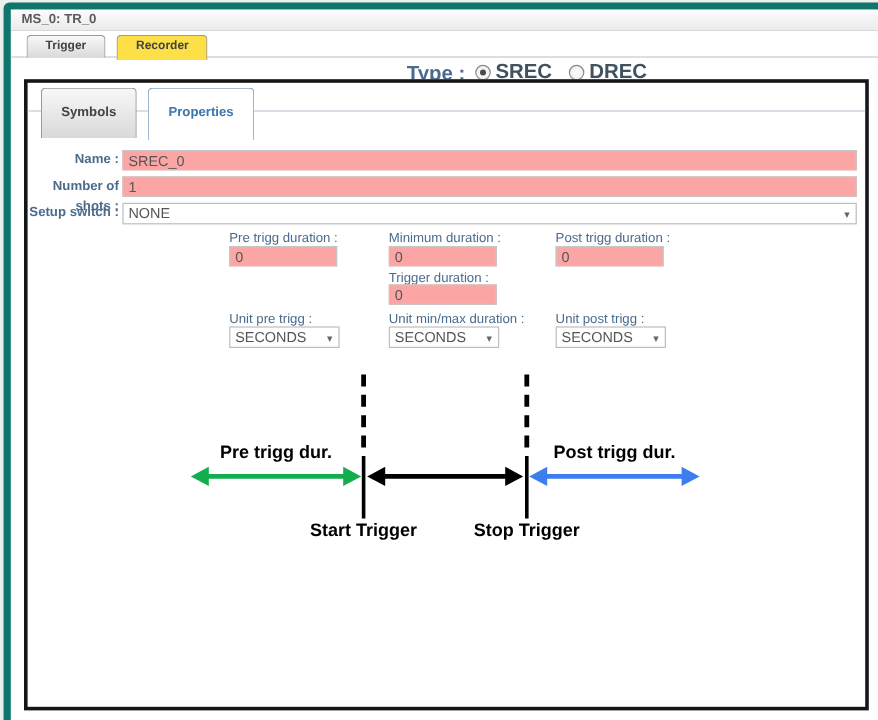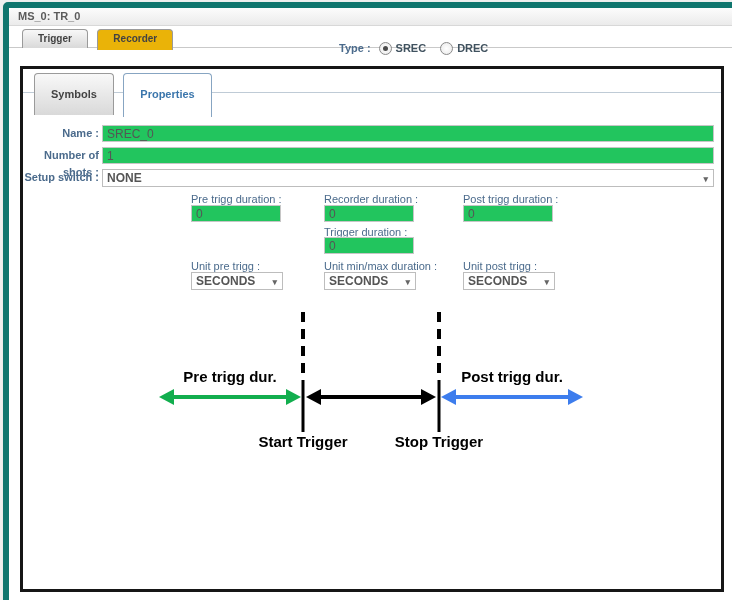--- a/index.html
+++ b/index.html
@@ -6,41 +6,41 @@
   .screen{position:relative;width:732px;height:600px;background:#eef0ef;overflow:hidden;}
   .window{position:absolute;left:3px;top:2px;width:725px;height:594px;background:#fff;
           border:6px solid #0f766e;border-radius:5px;box-shadow:0 1px 2px rgba(0,0,0,.08);overflow:hidden;}
   .titlebar{height:17px;background:linear-gradient(#fcfcfc,#ebebeb);border-bottom:1px solid #d8d8d8;
             border-radius:5px 5px 0 0;padding-left:9px;font-size:11px;font-weight:bold;color:#5b5b5b;line-height:17px;}
   .tabstrip{position:relative;height:21px;background:#fff;border-bottom:1px solid #c9c9c9;padding-left:13px;}
   .tab{position:relative;top:2px;display:inline-block;height:18px;line-height:18px;padding:0 15px;
        margin-right:5px;font-size:10px;font-weight:bold;color:#424242;text-align:center;
        border:1px solid #9a9a9a;border-bottom:none;border-radius:4px 4px 0 0;
        background:linear-gradient(#f8f8f8,#d9d9d9);cursor:pointer;}
-  .tab.active{background:#eab308;height:20px;z-index:3;}
-  .type-row{position:absolute;left:330px;top:32px;height:16px;display:flex;align-items:center;font-size:11px;}
+  .tab.active{background:#fde047;height:20px;z-index:3;}
+  .type-row{position:absolute;left:330px;top:44px;height:16px;display:flex;font-size:17px;}
   .type-label{color:#4b6b8c;font-weight:bold;margin-right:8px;}
   .radio-group{display:flex;align-items:center;}
   .radio{display:flex;align-items:center;margin-right:14px;cursor:pointer;}
   .rcircle{width:11px;height:11px;border:1px solid #8a8a8a;border-radius:50%;
            background:radial-gradient(#ffffff,#e8e8e8);margin-right:4px;position:relative;}
   .rcircle.on::after{content:"";position:absolute;left:3px;top:3px;width:5px;height:5px;border-radius:50%;background:#4a4a4a;}
   .rlabel{color:#40525f;font-weight:bold;}
   .panel{position:absolute;left:11px;top:58px;width:704px;height:526px;border:3px solid #161616;background:#fff;box-sizing:border-box;}
   .inner-tabstrip{position:relative;height:21px;border-bottom:1px solid #bfcbd6;padding-left:11px;padding-top:2px;box-sizing:content-box;}
   .itab{position:relative;top:2px;display:inline-block;height:17px;line-height:17px;padding:12px 16px;margin-right:5px;
         font-size:11px;font-weight:bold;color:#424242;border:1px solid #9a9a9a;border-bottom:none;
         border-radius:4px 4px 0 0;background:linear-gradient(#f8f8f8,#d9d9d9);cursor:pointer;}
   .itab.active{background:#fff;color:#3b76ac;border-color:#87a5c2;height:19px;z-index:3;}
   .pcontent{position:relative;width:698px;height:498px;}
   .flabel{position:absolute;font-size:11px;color:#4b6b8c;font-weight:bold;text-align:right;line-height:17px;}
-  .finput{position:absolute;height:17px;border:1px solid #c6c6c6;background:#22c55e;font-family:"Liberation Sans",sans-serif;
+  .finput{position:absolute;height:17px;border:1px solid #c6c6c6;background:#fca5a5;font-family:"Liberation Sans",sans-serif;
           font-size:12px;color:#555;padding:0 0 0 4px;box-sizing:border-box;line-height:15px;}
   .fselect{position:absolute;height:18px;border:1px solid #bdbdbd;background:#fff;font-size:12px;color:#555;
-           line-height:16px;padding-left:4px;box-sizing:border-box;cursor:pointer;font-weight:bold;}
+           line-height:16px;padding-left:4px;box-sizing:border-box;cursor:pointer;}
   .chev{position:absolute;right:5px;top:1px;font-size:9px;color:#666;}
   .dlabel{position:absolute;font-size:11px;color:#4b6b8c;font-weight:normal;white-space:nowrap;}
   .diagram{position:absolute;left:123px;top:215px;width:450px;height:145px;}
   svg text{font-family:"Liberation Sans",sans-serif;font-weight:bold;font-size:15px;fill:#000;}
 </style>
 </head>
 <body>
 
 <div class="screen">
   <div class="window">
@@ -84,21 +84,21 @@
 
         <div class="flabel" style="left:0;top:76px;width:76px;">Setup switch :</div>
         <div class="fselect" style="left:79px;top:76px;width:612px;">
           <span>NONE</span>
           <span class="chev">▾</span>
         </div>
 
         <div class="dlabel" style="left:168px;top:100px;">Pre trigg duration :</div>
         <input class="finput" style="left: 168px; top: 112px; width: 90px;" type="text" value="0">
 
-        <div class="dlabel" style="left:301px;top:100px;">Recorder duration :</div>
+        <div class="dlabel" style="left:301px;top:100px;">Minimum duration :</div>
         <input class="finput" style="left: 301px; top: 112px; width: 90px;" type="text" value="0">
 
         <div class="dlabel" style="left:440px;top:100px;">Post trigg duration :</div>
         <input class="finput" style="left: 440px; top: 112px; width: 90px;" type="text" value="0">
 
         <div class="dlabel" style="left:301px;top:133px;">Trigger duration :</div>
         <input class="finput" style="left: 301px; top: 144px; width: 90px;" type="text" value="0">
 
         <div class="dlabel" style="left:168px;top:167px;">Unit pre trigg :</div>
         <div class="fselect" style="left:168px;top:179px;width:92px;">

